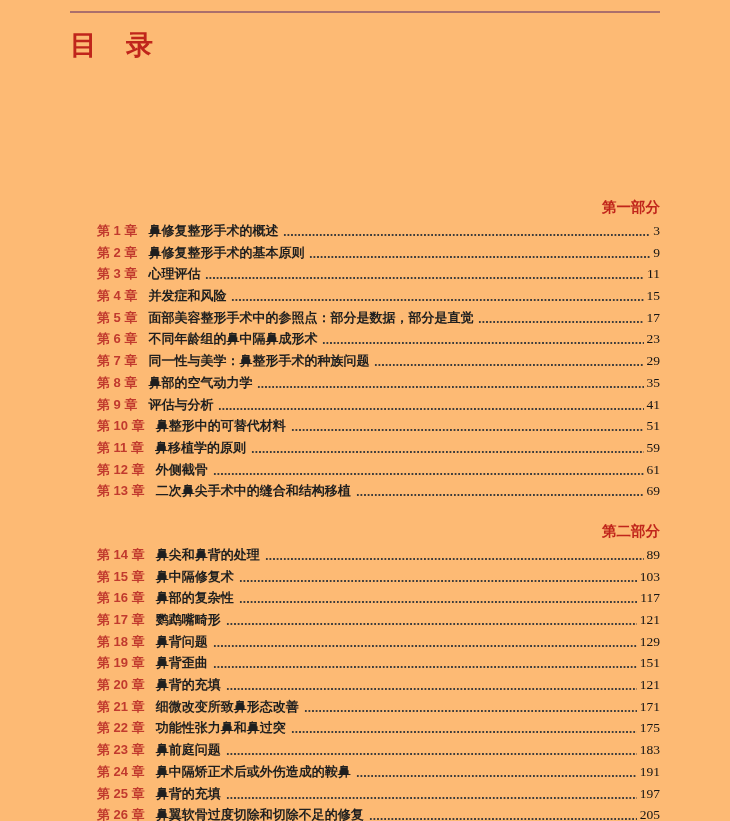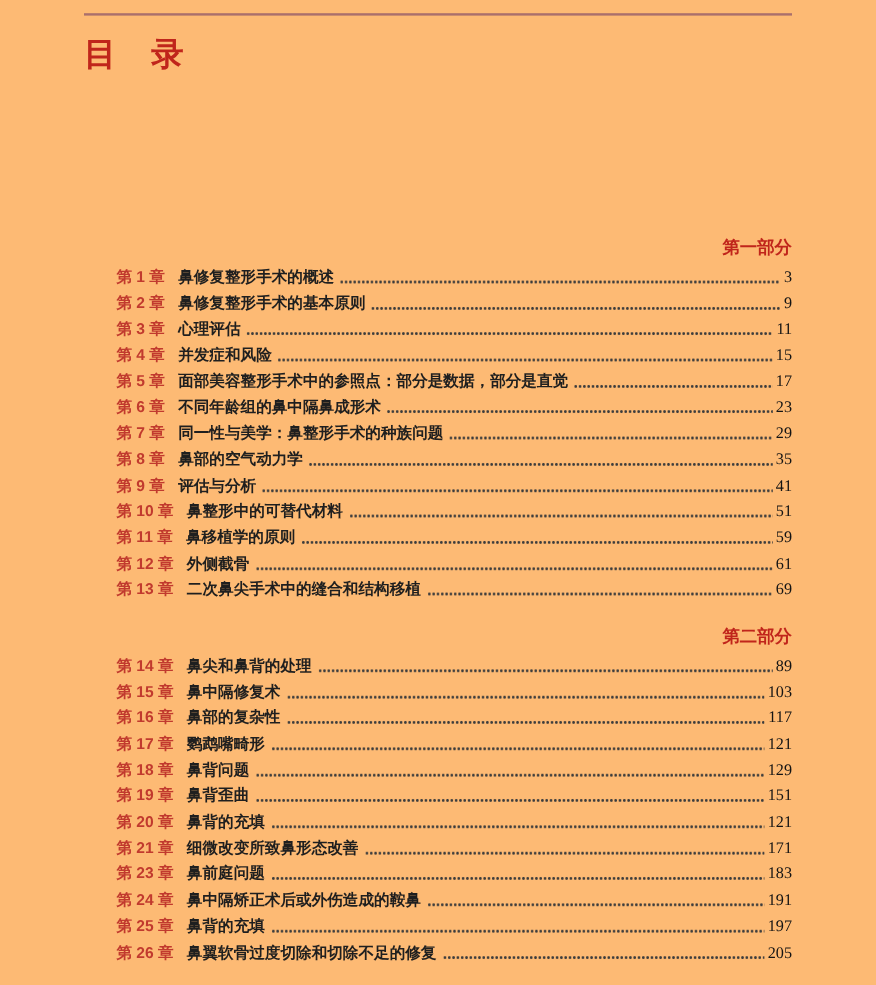--- a/index.html
+++ b/index.html
@@ -249,20 +249,26 @@
     <span class="ch-page">121</span>
   </li>
 
   <li class="chapter-row">
     <span class="ch-label">第 21 章</span>
     <span class="ch-title">细微改变所致鼻形态改善</span>
     <span class="leader"></span>
     <span class="ch-page">171</span>
   </li>
 
+  <li class="chapter-row">
+    <span class="ch-label">第 22 章</span>
+    <span class="ch-title">功能性张力鼻和鼻过突</span>
+    <span class="leader"></span>
+    <span class="ch-page">175</span>
+  </li>
 
   <li class="chapter-row">
     <span class="ch-label">第 23 章</span>
     <span class="ch-title">鼻前庭问题</span>
     <span class="leader"></span>
     <span class="ch-page">183</span>
   </li>
 
   <li class="chapter-row">
     <span class="ch-label">第 24 章</span>

